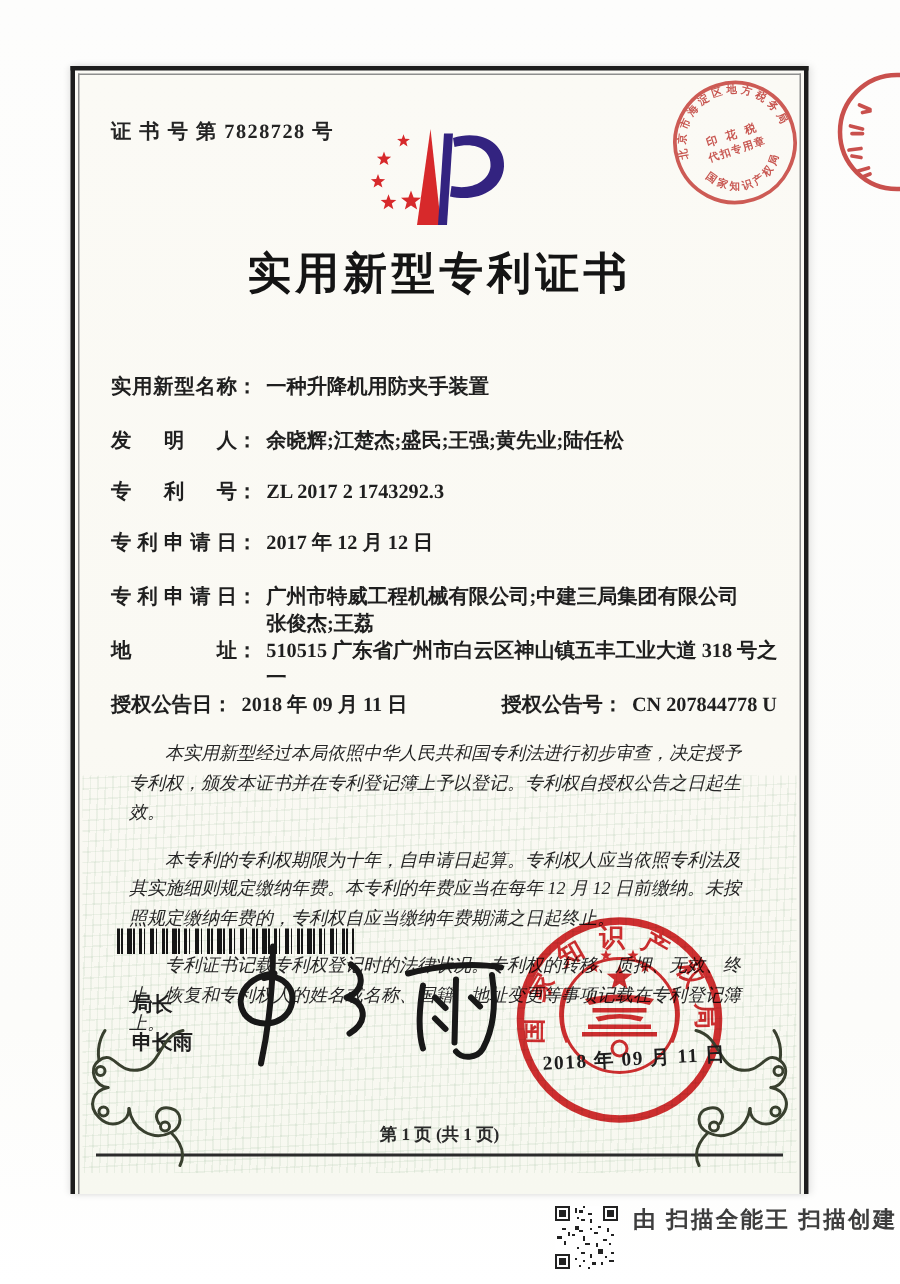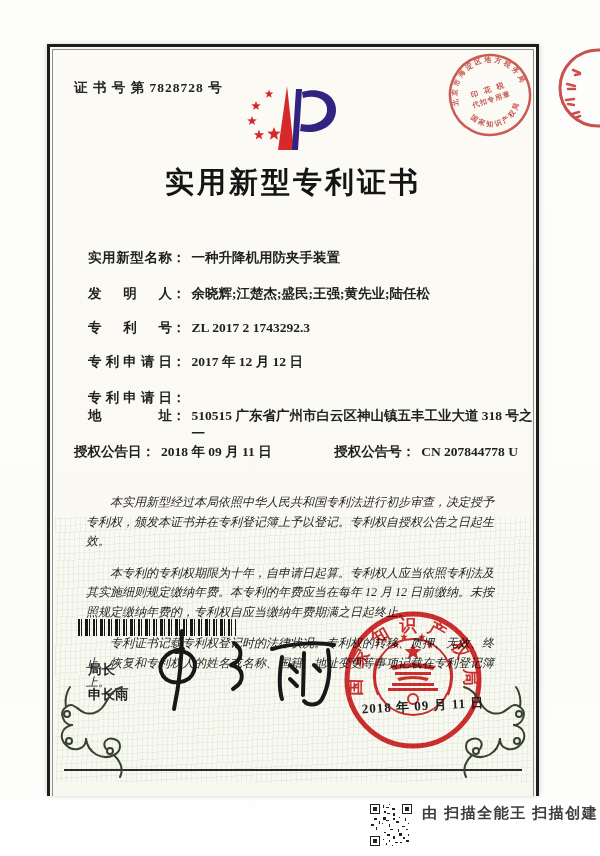--- a/index.html
+++ b/index.html
@@ -21,21 +21,21 @@
   .cert-no{position:absolute;left:24px;top:32px;font-size:13.5px;font-weight:600;letter-spacing:1px;color:#242424;}
 
   .logo{position:absolute;left:195px;top:36px;width:96px;height:74px;}
 
   .title{position:absolute;left:0;top:116px;width:100%;text-align:center;
     font-size:29px;font-weight:700;letter-spacing:3px;color:#141414;}
 
   
   .fields{position:absolute;left:24px;top:202px;width:444px;font-size:13.5px;font-weight:600;color:#1f1f1f;line-height:18px;}
   .frow{display:flex;align-items:flex-start;}
-  .frow .lab{display:inline-block;width:84px;text-align:justify;text-align-last:justify;flex:0 0 84px;margin-left:14px;}
+  .frow .lab{display:inline-block;width:84px;text-align:justify;text-align-last:justify;flex:0 0 84px;}
   .frow .col{flex:0 0 auto;}
   .frow .val{flex:1 1 auto;padding-left:6px;}
   .nowrap{white-space:nowrap;}
   .mb18{margin-bottom:18px;} .mb16{margin-bottom:16px;} .mb0{margin-bottom:0;}
   .grant-row{display:flex;justify-content:space-between;margin-top:0;}
   .grant-row .pair{display:flex;}
   .grant-row .pair .val{padding-left:6px;}
 
   
   .paras{position:absolute;left:24px;top:434px;width:438px;color:#262626;}
@@ -112,20 +112,24 @@
         <span class="val nowrap">ZL 2017 2 1743292.3</span>
       </div>
       <div class="frow mb18">
         <span class="lab">专利申请日</span>
           <span class="col">：</span>
         <span class="val nowrap">2017 年 12 月 12 日</span>
       </div>
       <div class="frow mb0">
         <span class="lab">专利申请日</span>
           <span class="col">：</span>
+        <span class="val">
+          <div class="nowrap">广州市特威工程机械有限公司;中建三局集团有限公司</div>
+          <div class="nowrap">张俊杰;王荔</div>
+        </span>
       </div>
       <div class="frow mb0">
         <span class="lab">地址</span>
           <span class="col">：</span>
         <span class="val">
           <div class="nowrap">510515 广东省广州市白云区神山镇五丰工业大道 318 号之</div>
           <div class="nowrap">一</div>
         </span>
       </div>
       <div class="grant-row">
@@ -192,20 +196,21 @@
           <rect x="52" y="76" width="42" height="3"></rect>
           <rect x="48" y="81" width="50" height="3"></rect>
         </g>
         <path d="M37,52 Q30,70 38,88" fill="none" stroke="#cf1d1f" stroke-width="2"></path>
         <path d="M109,52 Q116,70 108,88" fill="none" stroke="#cf1d1f" stroke-width="2"></path>
         <circle cx="73" cy="92" r="5" fill="none" stroke="#cf1d1f" stroke-width="2"></circle>
       </g>
     </svg>
     <div class="seal-date">2018 年 09 月 11 日</div>
 
+    <div class="page-no">第 1 页 (共 1 页)</div>
     <div class="bottom-rule"></div>
 
     <svg class="orn left" viewBox="0 0 72 100">
       <g stroke="#39402f" fill="none" stroke-width="2" stroke-linecap="round">
         <path d="M68,4 C52,8 54,26 40,30 C24,34 22,16 12,24 C4,30 10,42 18,42"></path>
         <path d="M18,42 C8,44 4,54 12,62 C20,70 32,66 32,56"></path>
         <path d="M32,56 C34,70 48,78 60,72 C68,68 68,58 60,56 C52,54 48,60 52,66"></path>
         <path d="M12,24 C10,12 16,4 16,4"></path>
         <circle cx="13" cy="31" r="3"></circle>
         <circle cx="15" cy="58" r="3"></circle>

